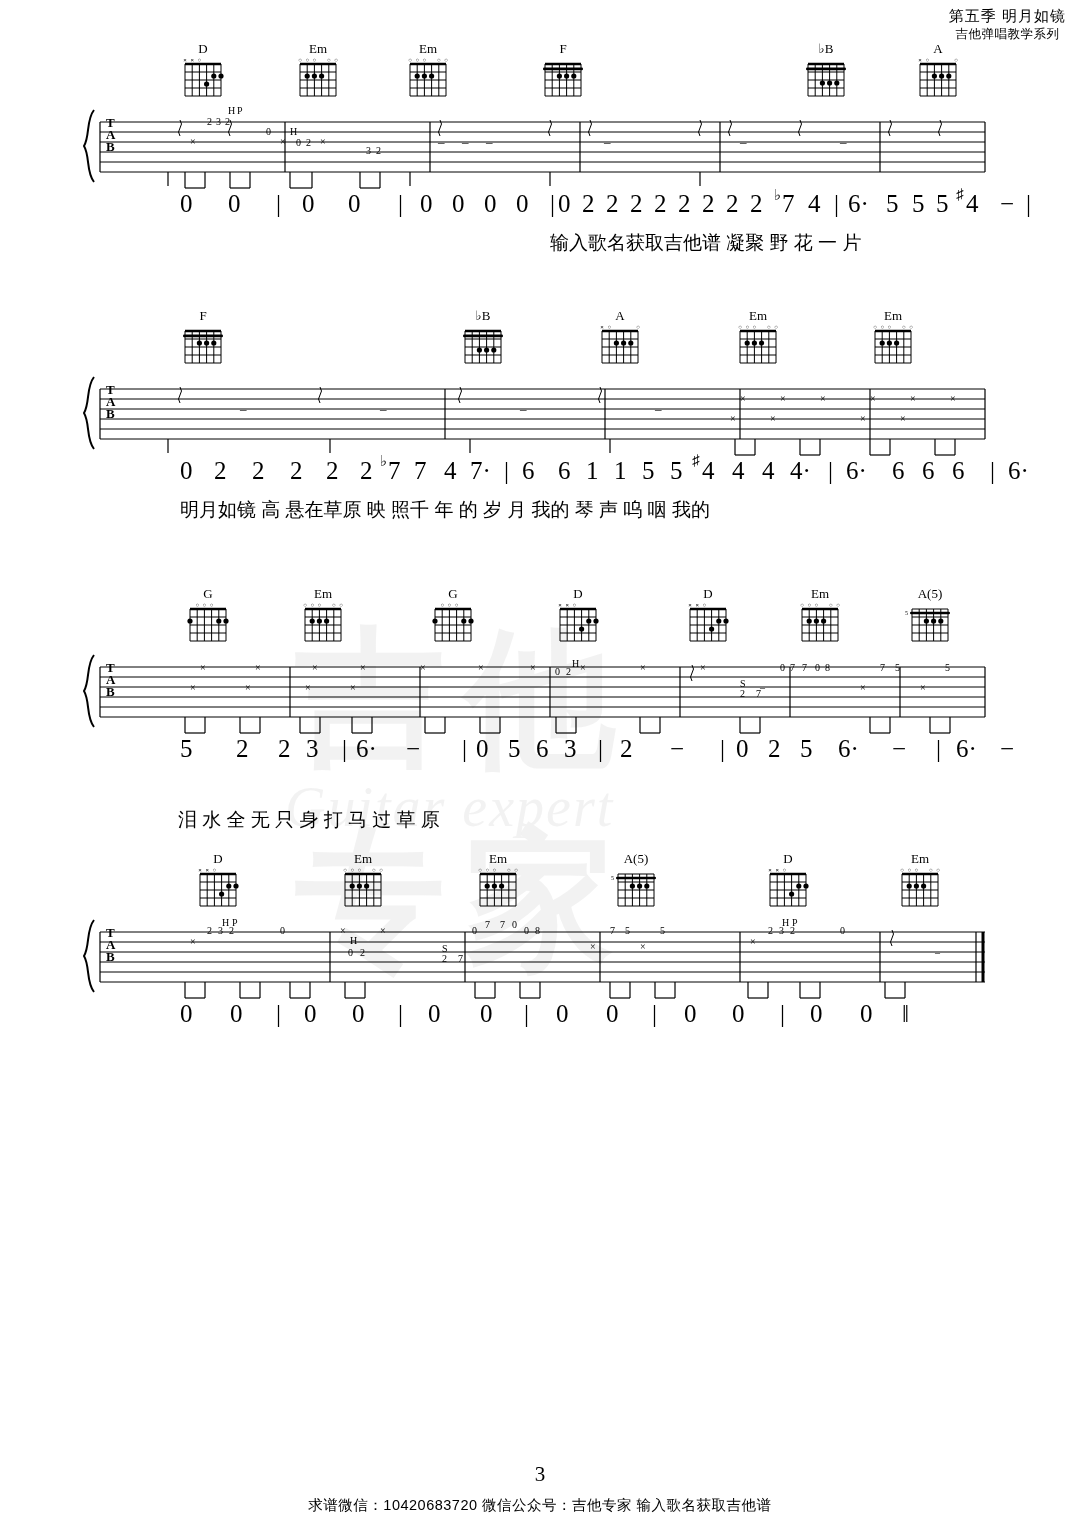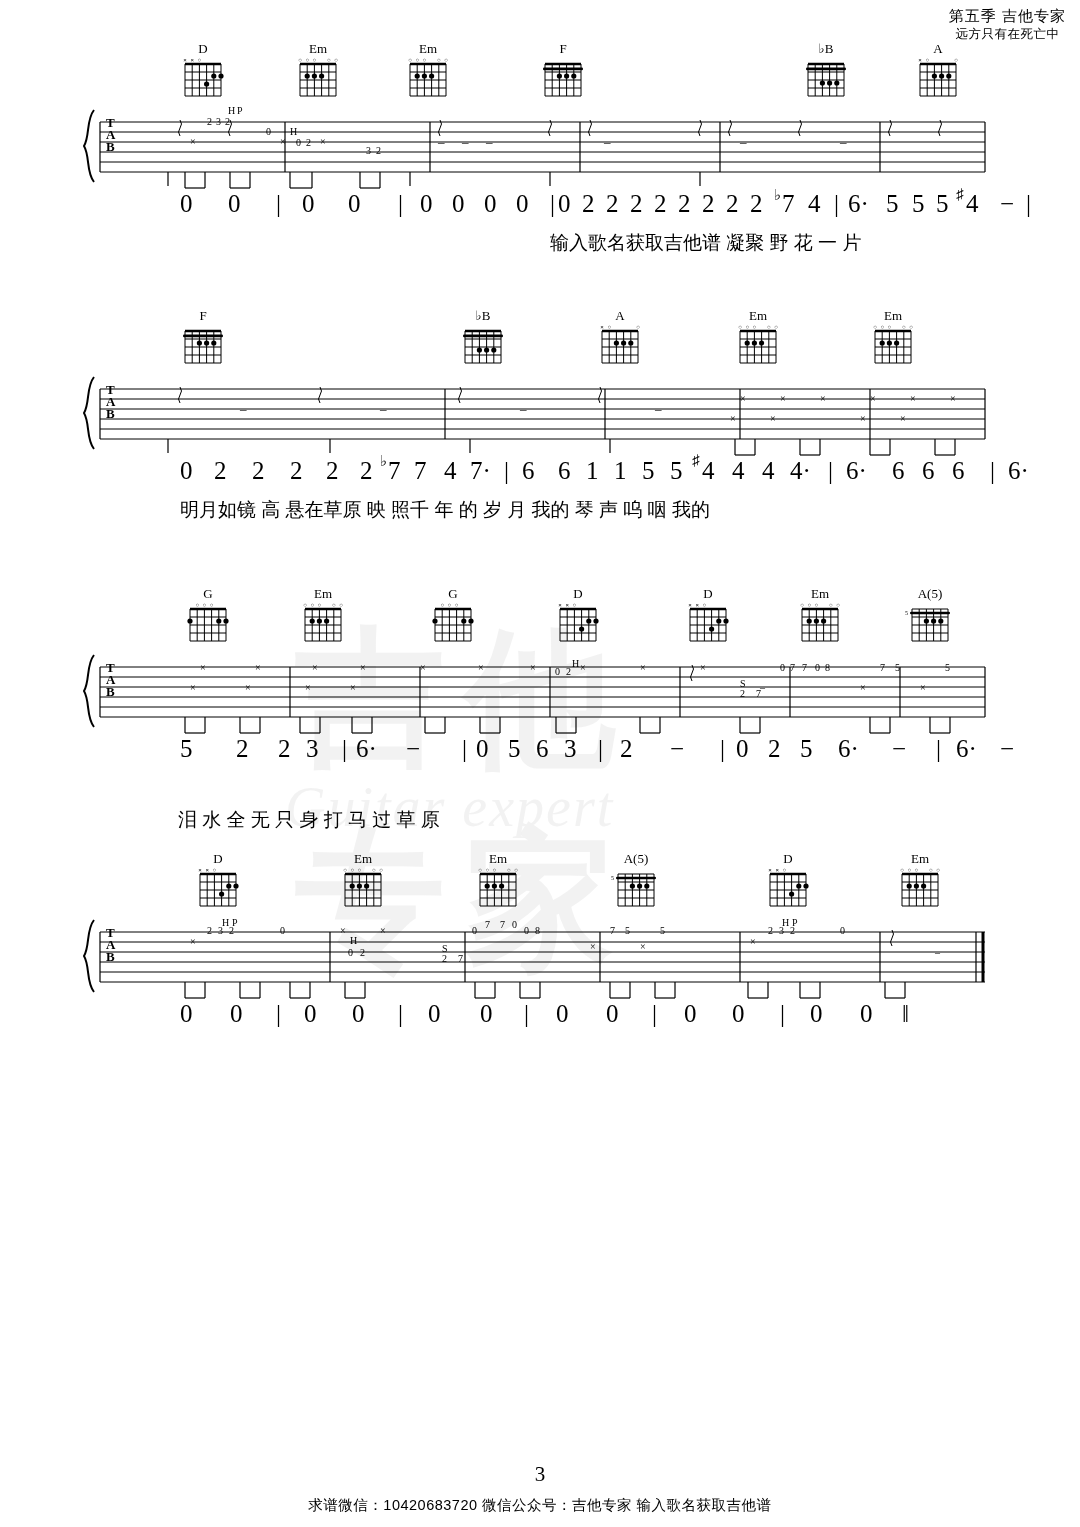--- a/index.html
+++ b/index.html
@@ -123,22 +123,22 @@
     text-align: center;
     font-family: "Liberation Sans", sans-serif;
     font-size: 14.5px;
     letter-spacing: 0.5px;
   }
 </style>
 </head>
 <body>
 
 <div class="header">
-  <div class="line1">第五季 吉他专家</div>
-  <div class="line2">远方只有在死亡中</div>
+  <div class="line1">第五季 明月如镜</div>
+  <div class="line2">吉他弹唱教学系列</div>
 </div>
 
 <div class="watermark">
   <div class="wm-cn">吉他专家</div>
   <div class="wm-en">Guitar expert</div>
 </div>
 
 <div class="system sys1">
 
   <div class="chord-row">

